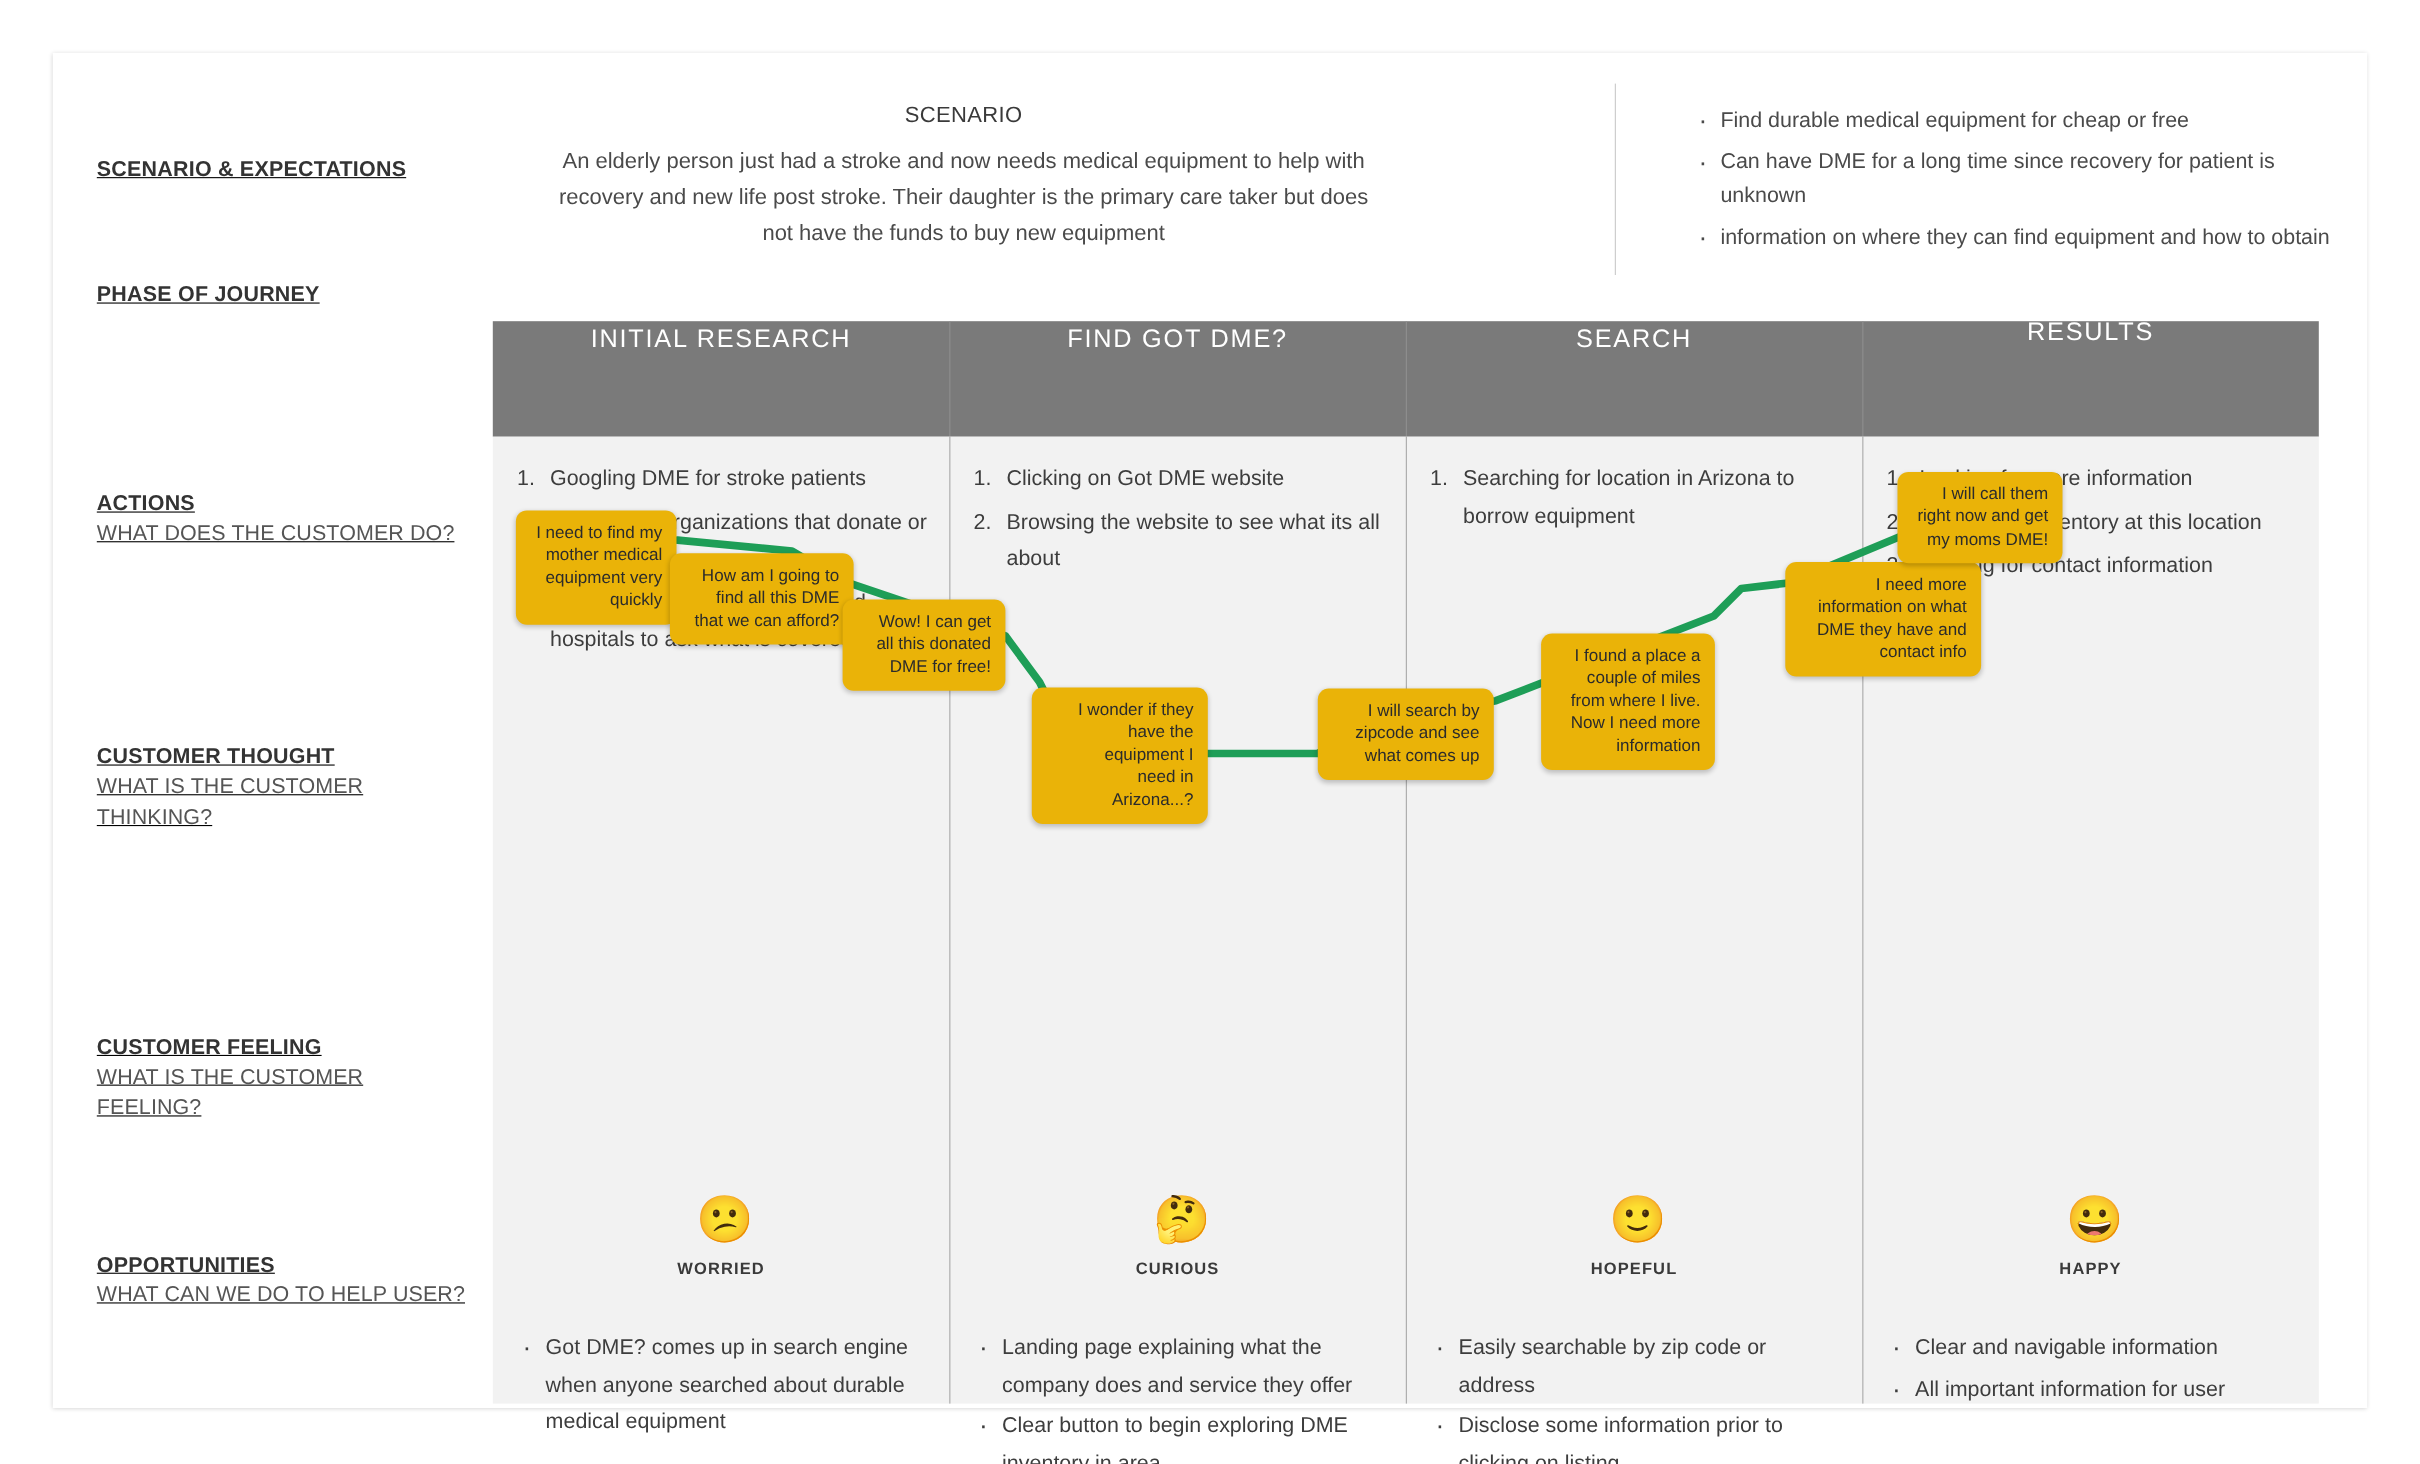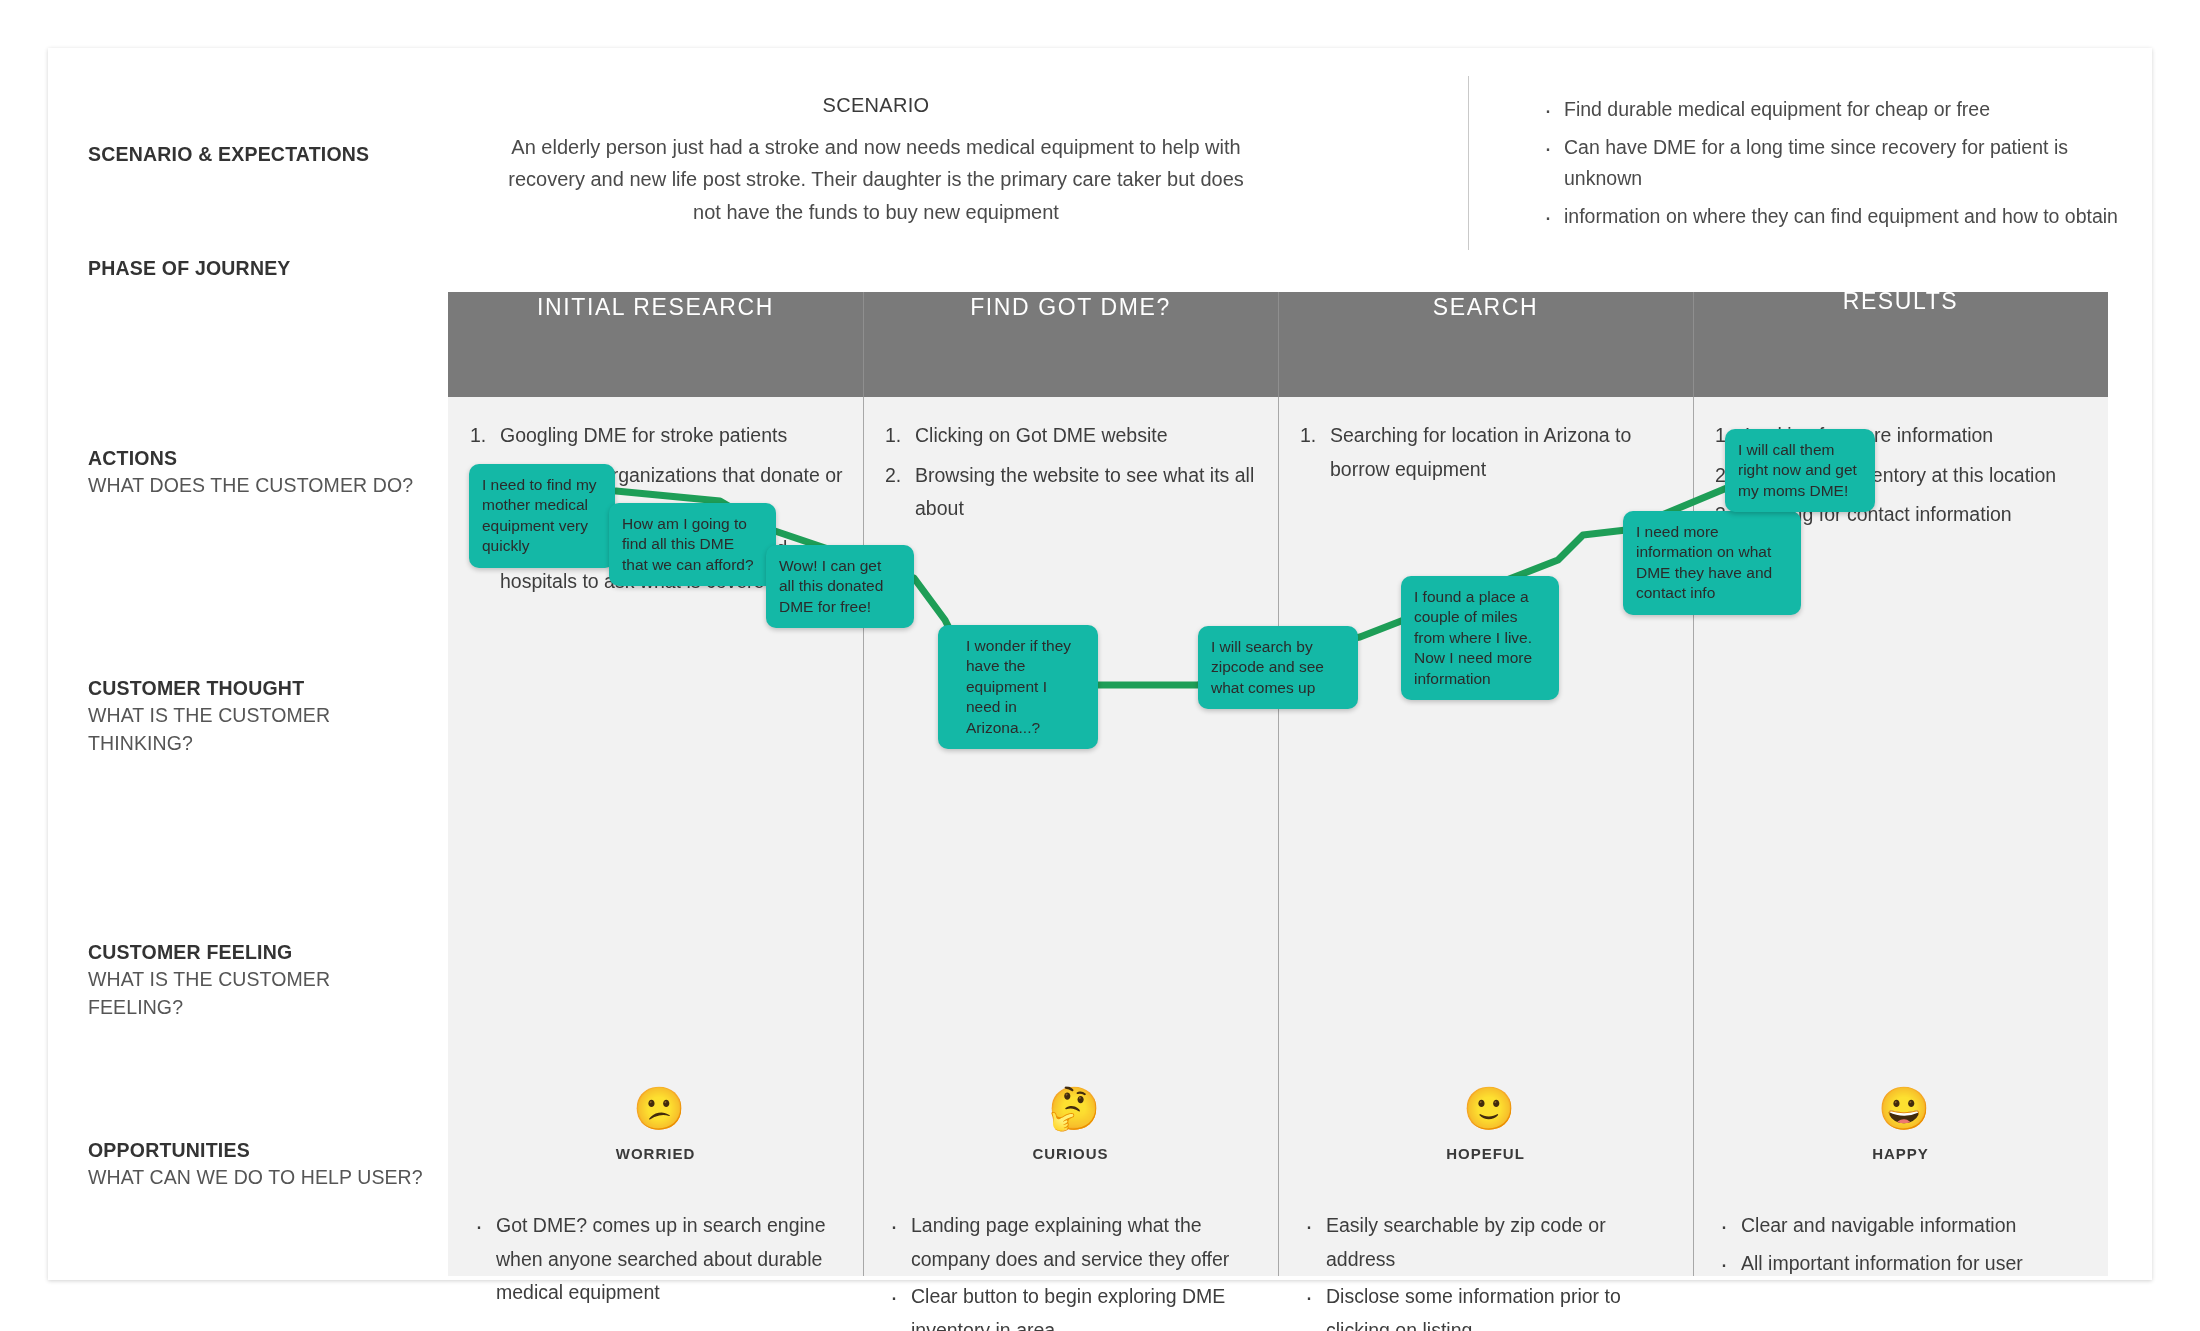--- a/index.html
+++ b/index.html
@@ -25,20 +25,21 @@
     height: 1232px;
     background: #ffffff;
     box-shadow: 0 1px 4px rgba(0,0,0,0.18);
   }
 
   
   .rail-label {
     position: absolute;
     left: 40px;
     width: 340px;
+    text-decoration: underline;
   }
   .rail-title {
     font-size: 19.5px;
     font-weight: bold;
     color: #333333;
     letter-spacing: 0.2px;
     line-height: 1.45;
   }
   .rail-sub {
     font-size: 19.5px;
@@ -256,27 +257,27 @@
   #thought-layer > * { pointer-events: auto; }
   #journey-line {
     position: absolute;
     left: 0; top: 0;
     width: 1660px;
     height: 1028px;
     pointer-events: none;
   }
   .bubble {
     position: absolute;
-    background: #14b8a6;
+    background: #eab308;
     border-radius: 10px;
     box-shadow: 0 2px 5px rgba(0,0,0,0.22);
     font-size: 15.5px;
     line-height: 1.32;
     color: #2b2b2b;
-    text-align: left;
+    text-align: right;
     padding: 11px 13px;
     box-sizing: border-box;
   }
 </style>
 </head>
 <body>
 
 <div id="canvas">
   <div id="card">
 

